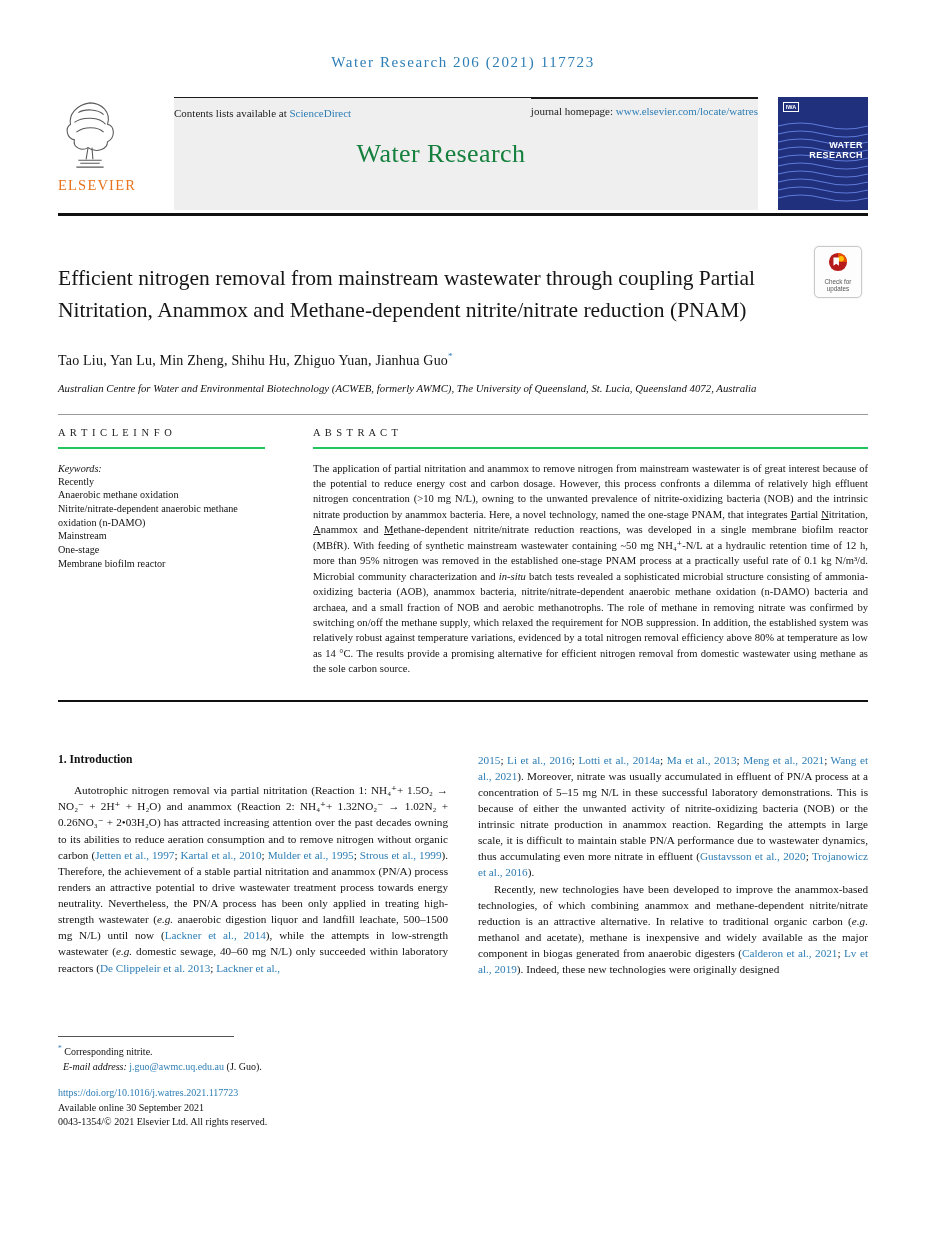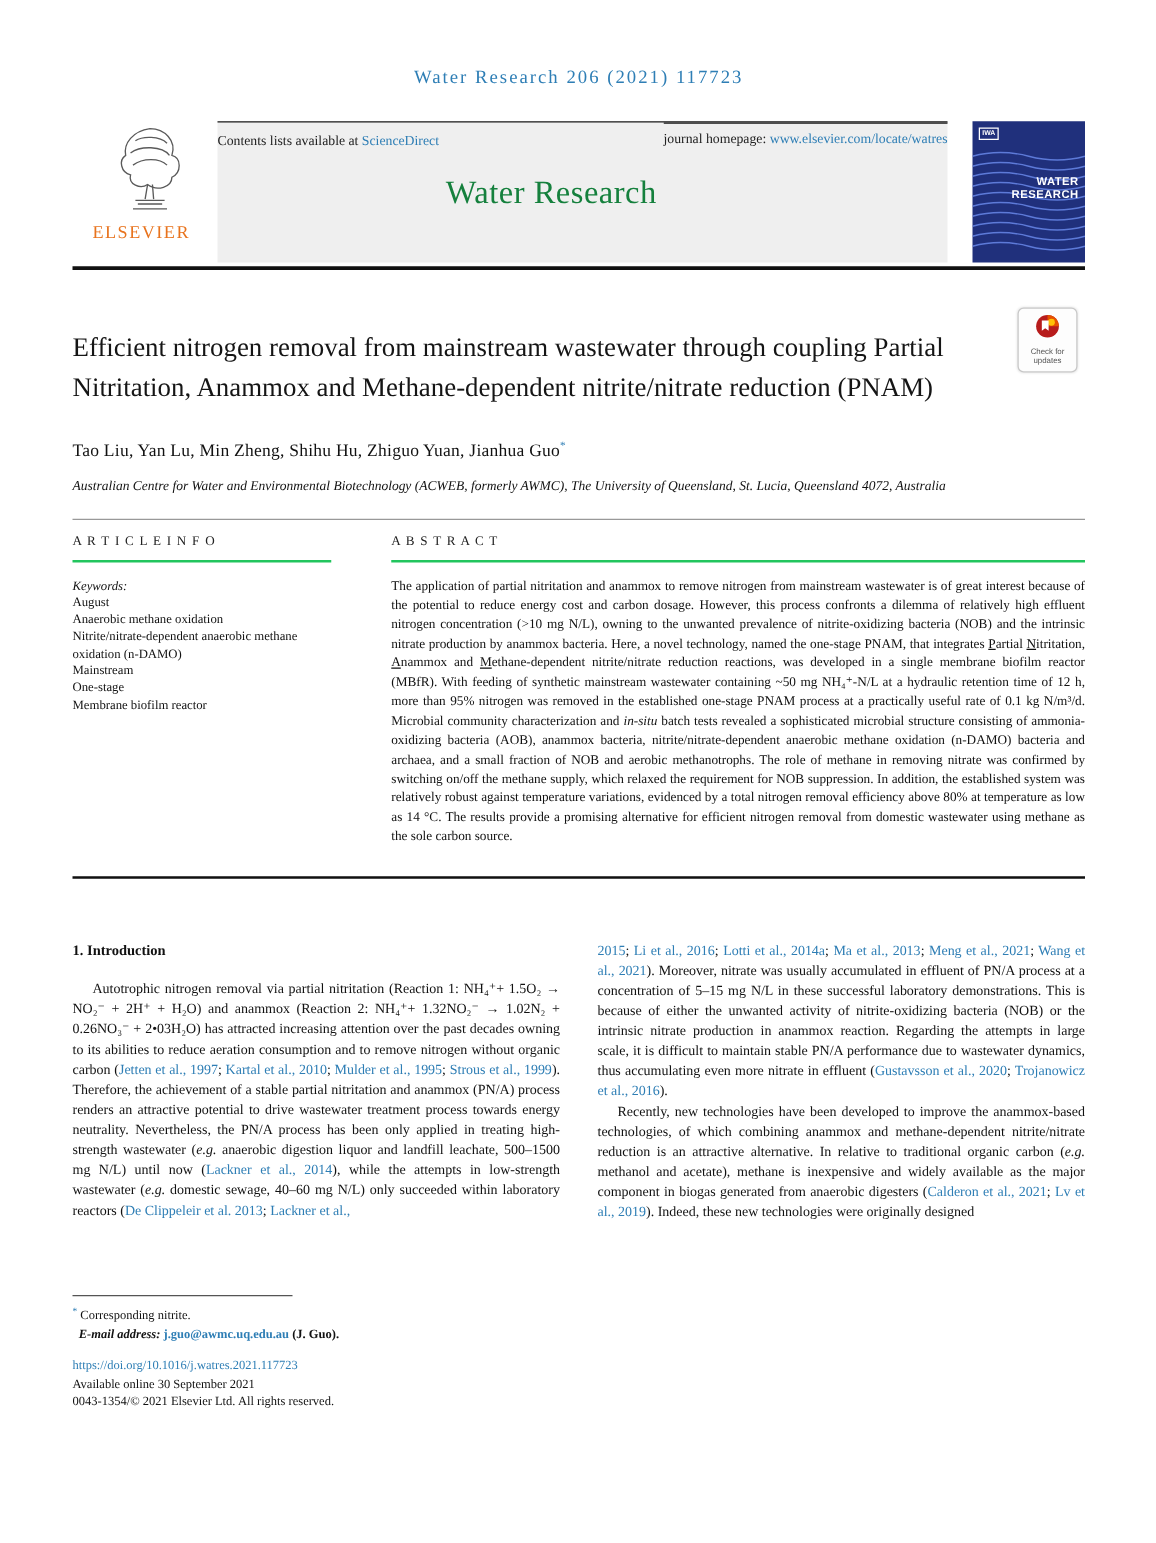--- a/index.html
+++ b/index.html
@@ -20,21 +20,21 @@
   .t-underline{text-decoration:underline;}
 
   
   .top-citation{
     padding-top:54px;text-align:center;font-size:15px;
     letter-spacing:1.6px;color:var(--link-blue);
   }
 
   
   .header-row{display:flex;margin-top:26px;align-items:stretch;}
-  .elsevier-block{width:94px;display:flex;flex-direction:column;align-items:flex-end;justify-content:flex-start;padding-top:2px;}
+  .elsevier-block{width:94px;display:flex;flex-direction:column;align-items:flex-start;justify-content:flex-start;padding-top:2px;}
   .elsevier-text{
     margin-top:2px;color:var(--elsevier-orange);font-size:14.5px;
     letter-spacing:1.2px;font-family:"Liberation Serif",serif;
   }
   .journal-box{
     flex:1;margin-left:22px;margin-right:20px;background:#efefef;
     border-top:1.5px solid #1a1a1a;display:flex;flex-direction:row;height:113px;
   }
   .contents-line{padding-top:9px;text-align:center;font-size:11px;color:#222;}
   .journal-title{flex:1;display:flex;align-items:center;justify-content:center;font-size:26px;letter-spacing:0.4px;color:#15803d;}
@@ -86,21 +86,21 @@
   .body-col{width:390px;flex:0 0 390px;font-size:11.2px;line-height:1.44;text-align:justify;}
   .sec-title{font-weight:bold;font-size:11.6px;margin-bottom:14px;text-align:left;}
   .para{margin:0;}
   .para + .para{margin-top:0;}
   .indent{text-indent:16px;}
 
   
   .footnotes{position:absolute;left:58px;top:1036px;width:420px;font-size:10px;}
   .footnote-divider{width:176px;border-top:1px solid #555;margin-bottom:7px;}
   .footnote-line sup{font-size:7.5px;}
-  .email-line{margin-top:4px;font-weight:bold;}
+  .email-line{margin-top:4px;}
   .doi-block{position:absolute;left:58px;top:1086px;width:800px;font-size:10px;line-height:14.6px;}
 </style>
 </head>
 <body>
 
 <div class="page">
 
   <div class="top-citation">Water Research 206 (2021) 117723</div>
 
   <div class="header-row">
@@ -180,21 +180,21 @@
     <span>Tao Liu, Yan Lu, Min Zheng, Shihu Hu, Zhiguo Yuan, Jianhua Guo</span><sup class="t-link">*</sup>
   </div>
 
   <div class="affiliation">Australian Centre for Water and Environmental Biotechnology (ACWEB, formerly AWMC), The University of Queensland, St. Lucia, Queensland 4072, Australia</div>
 
   <div class="info-section">
     <div class="info-col">
       <div class="col-header">A R T I C L E   I N F O</div>
       <div class="keywords-label">Keywords:</div>
       <div class="keywords">
-          <div>August</div>
+          <div>Recently</div>
           <div>Anaerobic methane oxidation</div>
           <div>Nitrite/nitrate-dependent anaerobic methane oxidation (n-DAMO)</div>
           <div>Mainstream</div>
           <div>One-stage</div>
           <div>Membrane biofilm reactor</div>
         </div>
     </div>
     <div class="abs-col">
       <div class="col-header">A B S T R A C T</div>
       <div class="abs-text"><span>The application of partial nitritation and anammox to remove nitrogen from mainstream wastewater is of great interest because of the potential to reduce energy cost and carbon dosage. However, this process confronts a dilemma of relatively high effluent nitrogen concentration (&gt;10 mg N/L), owning to the unwanted prevalence of nitrite-oxidizing bacteria (NOB) and the intrinsic nitrate production by anammox bacteria. Here, a novel technology, named the one-stage PNAM, that integrates </span><span class="t-underline">P</span><span>artial </span><span class="t-underline">N</span><span>itritation, </span><span class="t-underline">A</span><span>nammox and </span><span class="t-underline">M</span><span>ethane-dependent nitrite/nitrate reduction reactions, was developed in a single membrane biofilm reactor (MBfR). With feeding of synthetic mainstream wastewater containing ~50 mg NH₄⁺-N/L at a hydraulic retention time of 12 h, more than 95% nitrogen was removed in the established one-stage PNAM process at a practically useful rate of 0.1 kg N/m³/d. Microbial community characterization and </span><span class="t-italic">in-situ</span><span> batch tests revealed a sophisticated microbial structure consisting of ammonia-oxidizing bacteria (AOB), anammox bacteria, nitrite/nitrate-dependent anaerobic methane oxidation (n-DAMO) bacteria and archaea, and a small fraction of NOB and aerobic methanotrophs. The role of methane in removing nitrate was confirmed by switching on/off the methane supply, which relaxed the requirement for NOB suppression. In addition, the established system was relatively robust against temperature variations, evidenced by a total nitrogen removal efficiency above 80% at temperature as low as 14 °C. The results provide a promising alternative for efficient nitrogen removal from domestic wastewater using methane as the sole carbon source.</span></div>

